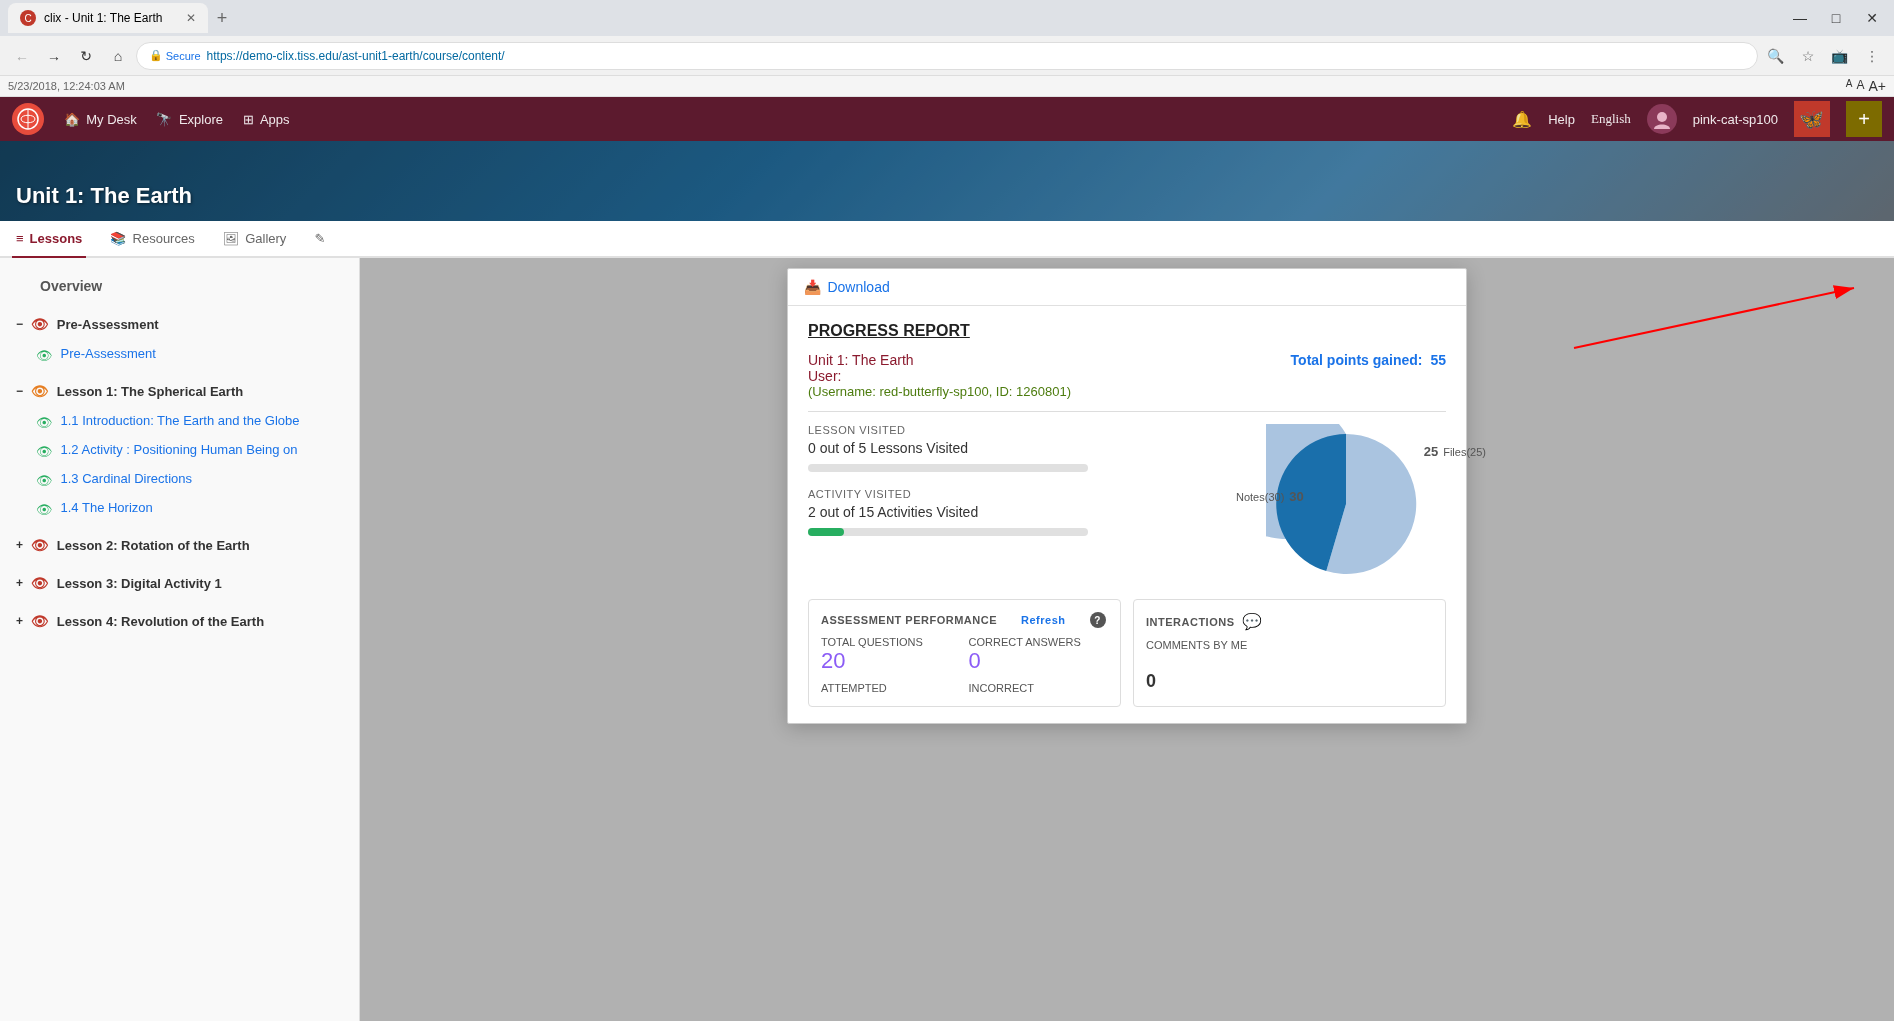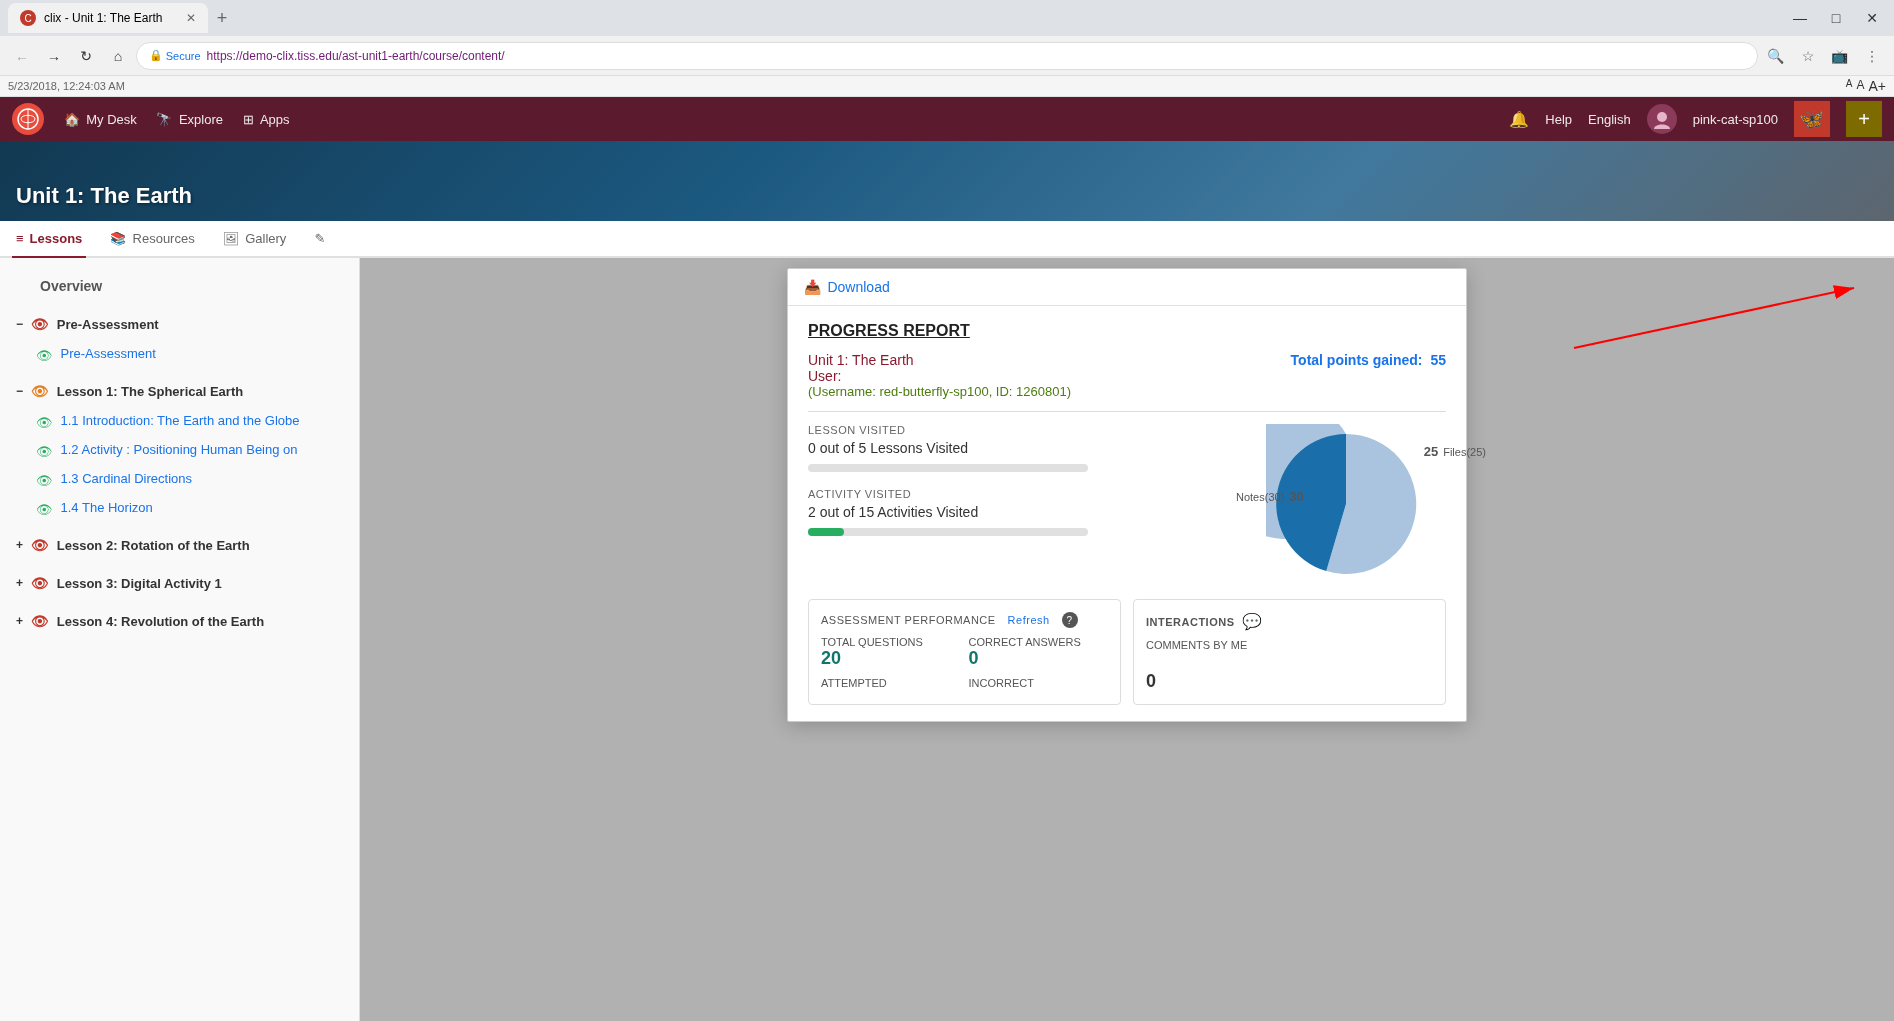--- a/index.html
+++ b/index.html
@@ -74,21 +74,21 @@
       display: flex;
       align-items: center;
       gap: 6px;
       font-size: 12px;
     }
     .secure-badge {
       color: #1a73e8;
       font-size: 11px;
       display: flex; align-items: center; gap: 3px;
     }
-    .address-text { color: #701a75; font-size: 12px; }
+    .address-text { color: #0369a1; font-size: 12px; }
     .browser-actions {
       display: flex; gap: 4px; align-items: center;
     }
     .browser-action-btn {
       width: 28px; height: 28px;
       border-radius: 50%;
       border: none;
       background: none;
       cursor: pointer;
       display: flex; align-items: center; justify-content: center;
@@ -360,28 +360,28 @@
       margin-top: 12px;
     }
     .assessment-card {
       flex: 1;
       border: 1px solid #ddd;
       border-radius: 4px;
       padding: 12px;
     }
     .assessment-card-title {
       font-size: 11px;
-      font-weight: normal;
+      font-weight: bold;
       color: #555;
       text-transform: uppercase;
       letter-spacing: 0.5px;
       margin-bottom: 8px;
       display: flex;
       align-items: center;
-      gap: 12px;
+      gap: 24px;
     }
     .refresh-link {
       color: #1a73e8;
       cursor: pointer;
       font-size: 11px;
       text-transform: none;
     }
     .help-icon {
       background: #555;
       color: white;
@@ -394,23 +394,23 @@
       display: grid;
       grid-template-columns: 1fr 1fr;
       gap: 8px;
     }
     .assessment-col-label {
       font-size: 11px;
       color: #555;
       text-transform: uppercase;
     }
     .assessment-col-value {
-      font-size: 18px;
-      font-weight: bold;
-      color: #0f766e;
+      font-size: 22px;
+      font-weight: normal;
+      color: #8b5cf6;
     }
     .interactions-card {
       flex: 1;
       border: 1px solid #ddd;
       border-radius: 4px;
       padding: 12px;
     }
     .interactions-title {
       font-size: 11px;
       font-weight: bold;
@@ -500,21 +500,21 @@
       <span>Explore</span>
     </div>
     <div class="app-nav-item">
       <span>⊞</span>
       <span>Apps</span>
     </div>
   </nav>
   <div class="app-header-right">
     <span class="notification-icon">🔔</span>
     <span style="cursor:pointer;">Help</span>
-    <span style="cursor:pointer;">English</span>
+    <span style="cursor:pointer;font-family:Liberation Serif, serif;">English</span>
     <div class="buddy-icon">
       <svg width="20" height="20" viewBox="0 0 20 20">
         <circle cx="10" cy="8" r="5" fill="#e8b4c8"></circle>
         <path d="M2 20 C2 14 18 14 18 20" fill="#e8b4c8"></path>
       </svg>
     </div>
     <span class="username">pink-cat-sp100</span>
     <div class="butterfly-icon">🦋</div>
     <div class="plus-btn">+</div>
   </div>

